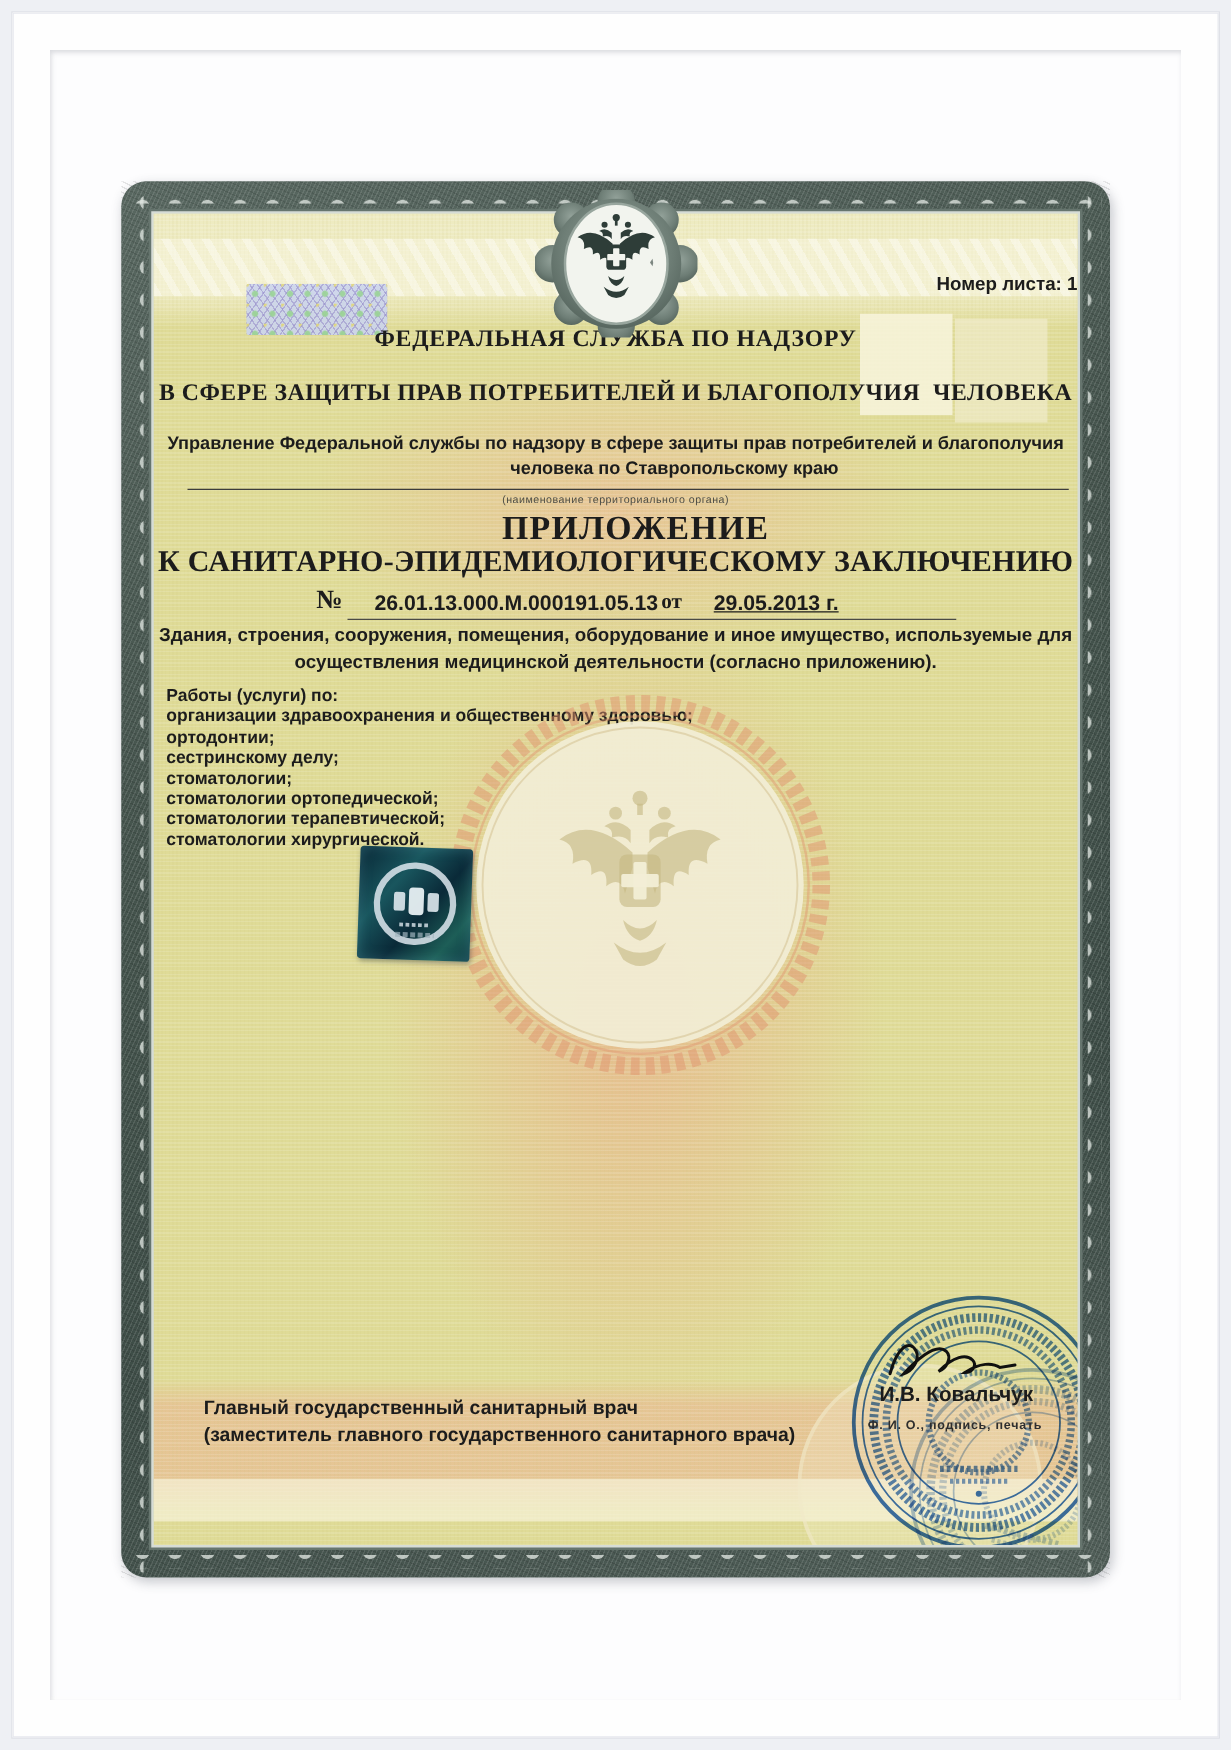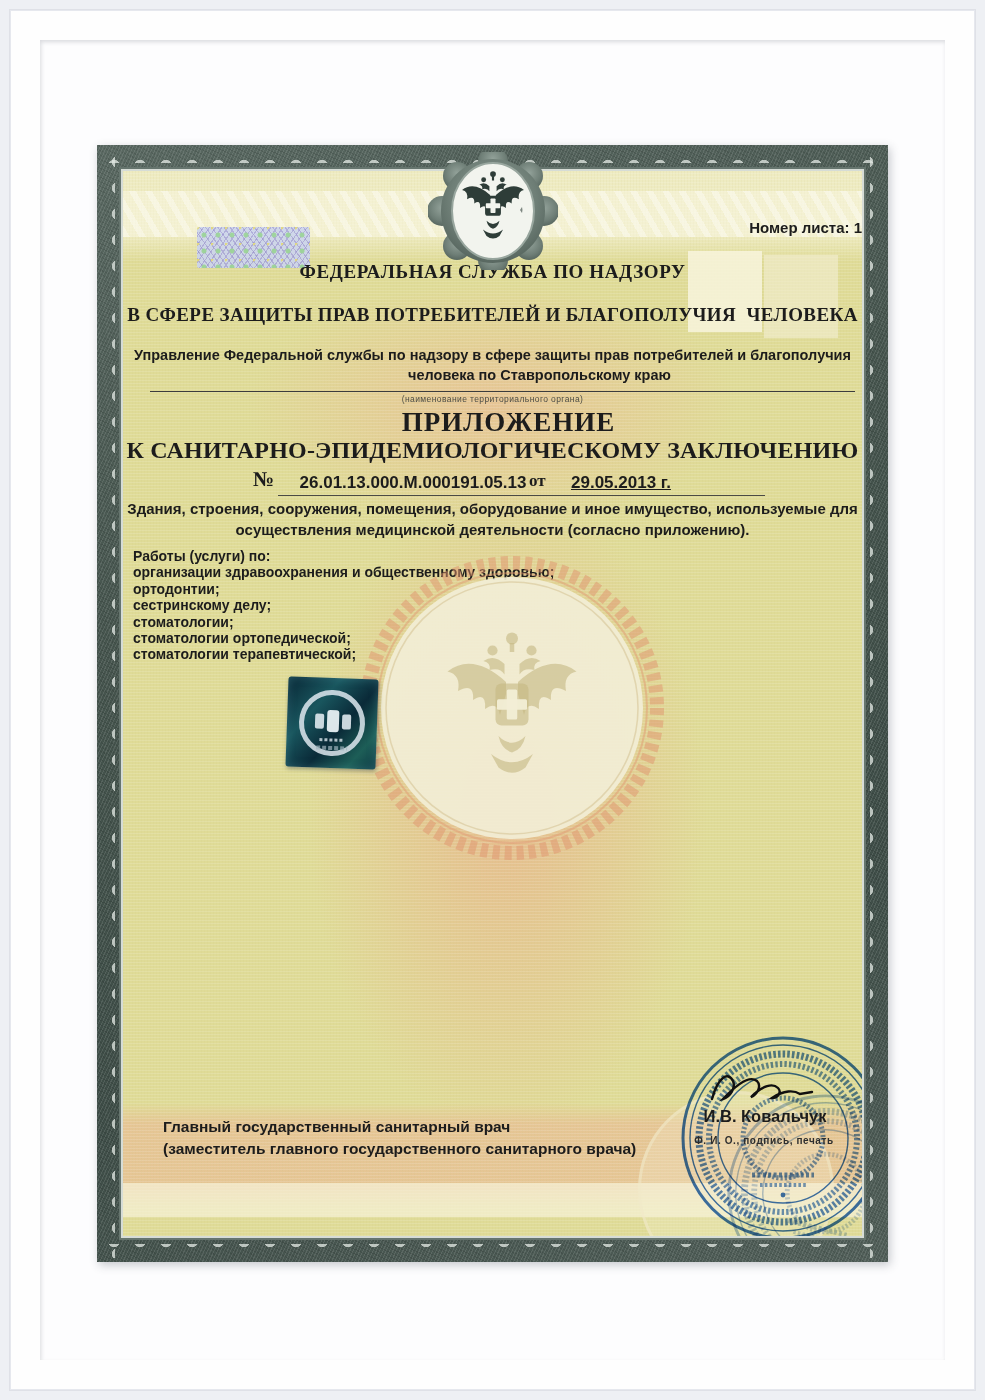--- a/index.html
+++ b/index.html
@@ -3,21 +3,21 @@
 <meta charset="utf-8">
 <style>
   html,body{margin:0;padding:0;}
   body{width:985px;height:1400px;position:relative;overflow:hidden;background:#eef0f4;font-family:"Liberation Sans",sans-serif;}
   
   .frame{position:absolute;inset:10px;background:#fefefe;box-shadow:inset 0 0 0 1px #e6e8ee,0 0 0 1px #dfe1e7;}
   .frame-lip{position:absolute;inset:30px;background:#fdfdfe;box-shadow:inset 1px 2px 4px rgba(90,95,110,.22),inset -1px -2px 2px rgba(255,255,255,.9);}
   
   .doc{position:absolute;left:97px;top:145px;width:791px;height:1117px;box-sizing:border-box;padding:26px;
        background:linear-gradient(160deg,#596861 0%,#46554e 35%,#3e4d47 70%,#515f59 100%);
-       background-blend-mode:normal;box-shadow:2px 3px 9px rgba(55,60,75,.28);}
+       background-blend-mode:normal;box-shadow:2px 3px 9px rgba(55,60,75,.28);border-radius:20px;}
   .doc::after{content:"";position:absolute;inset:0;pointer-events:none;
        background:repeating-linear-gradient(115deg,rgba(255,255,255,.10) 0 1px,transparent 1px 3px),
                   repeating-linear-gradient(25deg,rgba(0,0,0,.10) 0 1px,transparent 1px 4px);}
   .rib{position:absolute;opacity:.8;pointer-events:none;z-index:1;}
   .rib-t{left:4px;right:4px;top:7px;height:11px;background-image:radial-gradient(ellipse 9px 7px at 13px 12px,rgba(226,232,227,.95) 0 55%,transparent 62%);background-size:26px 11px;background-repeat:repeat-x;}
   .rib-b{left:4px;right:4px;bottom:7px;height:11px;background-image:radial-gradient(ellipse 9px 7px at 13px -1px,rgba(226,232,227,.95) 0 55%,transparent 62%);background-size:26px 11px;background-repeat:repeat-x;}
   .rib-l{top:4px;bottom:4px;left:7px;width:11px;background-image:radial-gradient(ellipse 7px 9px at 12px 13px,rgba(226,232,227,.95) 0 55%,transparent 62%);background-size:11px 26px;background-repeat:repeat-y;}
   .rib-r{top:4px;bottom:4px;right:7px;width:11px;background-image:radial-gradient(ellipse 7px 9px at -1px 13px,rgba(226,232,227,.95) 0 55%,transparent 62%);background-size:11px 26px;background-repeat:repeat-y;}
   
   .paper{position:relative;width:739px;height:1065px;overflow:hidden;z-index:2;
@@ -164,20 +164,21 @@
     <div class="abs ctr subject-2">осуществления медицинской деятельности (согласно приложению).</div>
 
     <div class="abs works">
       <div>Работы (услуги) по:</div>
       <div>организации здравоохранения и общественному здоровью;</div>
       <div>ортодонтии;</div>
       <div>сестринскому делу;</div>
       <div>стоматологии;</div>
       <div>стоматологии ортопедической;</div>
       <div>стоматологии терапевтической;</div>
+      <div>стоматологии хирургической.</div>
     </div>
 
     <svg class="abs seal" viewBox="0 0 304 304">
       <circle cx="152" cy="152" r="145" fill="none" stroke="rgba(224,148,110,.50)" stroke-width="14" stroke-dasharray="7 5"></circle>
       <circle cx="152" cy="152" r="135" fill="none" stroke="rgba(224,148,110,.45)" stroke-width="2"></circle>
       <circle cx="152" cy="152" r="131" fill="rgba(242,238,214,.92)"></circle>
       <circle cx="152" cy="152" r="126" fill="none" stroke="rgba(210,190,140,.5)" stroke-width="1.5"></circle>
       <g transform="translate(77,72) scale(1.5)" fill="rgba(196,184,130,.60)">
         <use href="#eagle"></use>
       </g>

